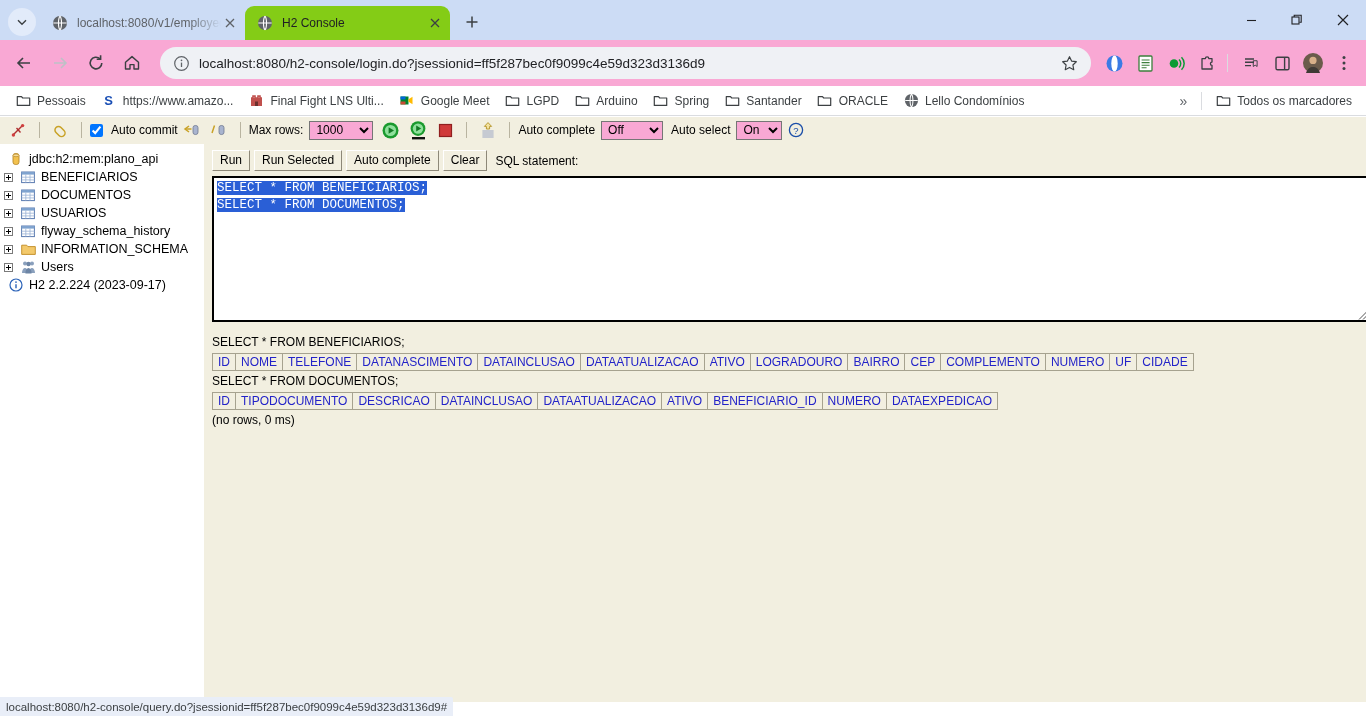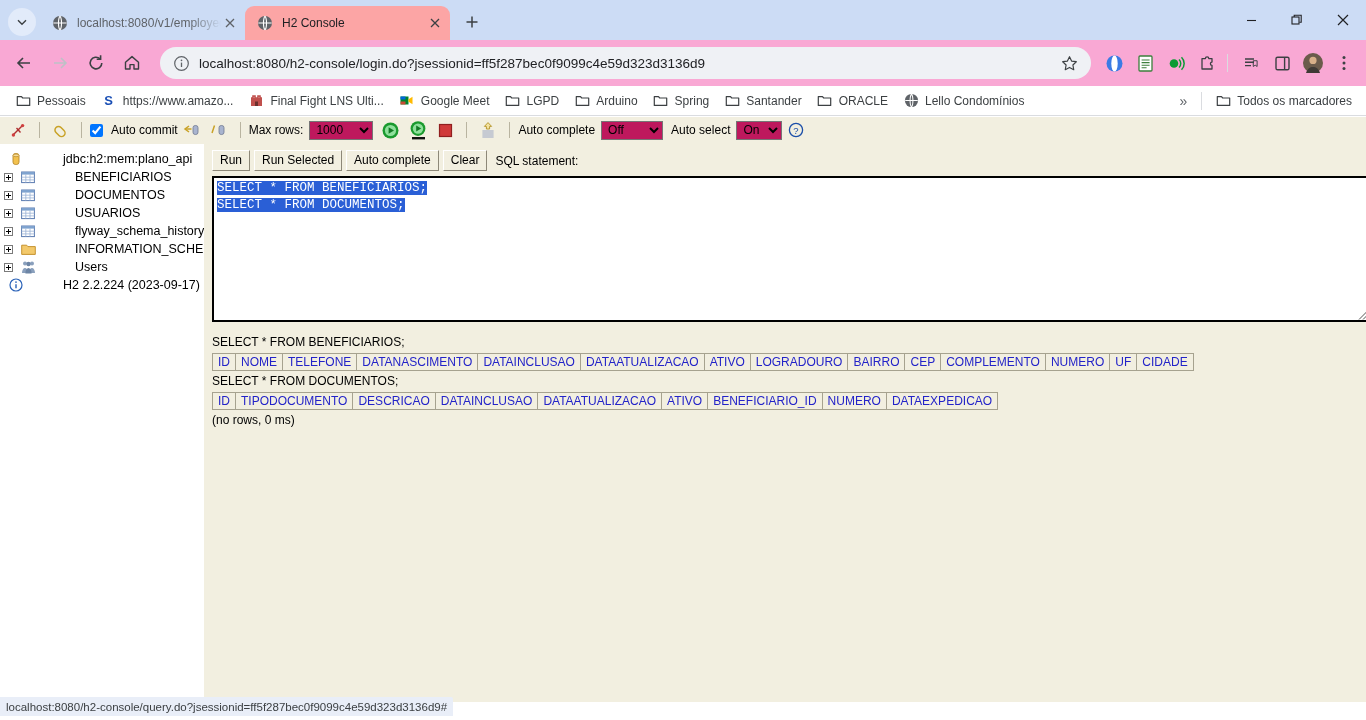--- a/index.html
+++ b/index.html
@@ -29,21 +29,21 @@
 
   .tab {
     height: 34px; width: 205px;
     display: flex; align-items: center;
     padding: 0 6px 0 12px;
     border-radius: 9px 9px 0 0;
     font-size: 12px; color: #3c4043;
     position: relative;
   }
   .tab.inactive { background: #ccdcf5; color:#5f6368; }
-  .tab.active { background: #fca5a5; color: #202124; }
+  .tab.active { background: #84cc16; color: #202124; }
   .tab .favicon { width: 16px; height: 16px; margin-right: 9px; flex: 0 0 16px; }
   .tab .tab-title {
     flex: 1; white-space: nowrap; overflow: hidden;
     font-size: 12px;
   }
   .tab.inactive .tab-title {
     -webkit-mask-image: linear-gradient(to right, #000 78%, transparent 100%);
     mask-image: linear-gradient(to right, #000 78%, transparent 100%);
   }
   .tab .tab-close {
@@ -120,40 +120,40 @@
     display: flex; align-items: center; padding: 0 6px;
     font-size: 12px; color: #000;
     border-bottom: 1px solid #f2efe0;
   }
   .h2-sep { width:1px; height:16px; background:#b9b4a0; margin:0 8px; }
   .ticon { display:flex; align-items:center; justify-content:center; margin:0 4px; }
   .h2-toolbar label { display:flex; align-items:flex-end; gap:4px; }
   .h2-toolbar select {
     font-family: "Liberation Sans", sans-serif;
     font-size: 12px; height: 19px; padding: 0 2px;
-    border: 1px solid #767676; background:#be185d;
+    border: 1px solid #767676; background:#f9a8d4;
   }
   .h2-chk { width:13px; height:13px; margin:0 4px 0 0; }
 
   .h2-body { display: flex; height: 558px; }
   .h2-tree {
     width: 204px; background: #fff; padding: 6px 4px 0 4px;
     font-size: 12.5px; color: #000;
     overflow: hidden;
   }
   .trow { display: flex; align-items: center; height: 18px; white-space: nowrap; }
   .texp {
     width: 9px; height: 9px; border: 1px solid #7a7a7a; background:#fff;
     margin-right: 7px; flex:0 0 9px;
     position: relative;
   }
   .texp::before { content:""; position:absolute; left:1px; top:3px; width:5px; height:1px; background:#000; }
   .texp::after  { content:""; position:absolute; left:3px; top:1px; width:1px; height:5px; background:#000; }
   .tico { width:16px; height:16px; margin-right:5px; flex:0 0 16px; display:flex; align-items:center; justify-content:center; }
-  .tlbl { font-size: 12.5px; margin-left: 34px; }
+  .tlbl { font-size: 12.5px; }
   .trow.root { padding-left: 4px; }
 
   .h2-main { flex: 1; padding: 6px 2px 0 8px; overflow: hidden; }
   .cmdbar { display: flex; align-items: center; gap: 4px; margin-bottom: 5px; }
   .h2btn {
     font-family: "Liberation Sans", sans-serif;
     font-size: 12px; height: 21px; padding: 1px 7px;
     background: #f2efe0; border: 1px solid;
     border-color: #fff #8d8878 #8d8878 #fff;
     color: #000; cursor: default; line-height: 17px;

